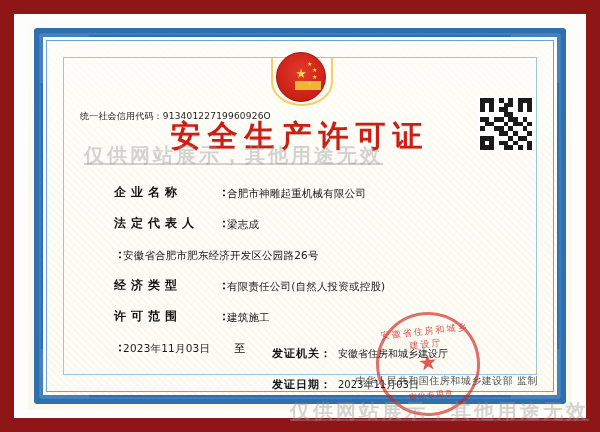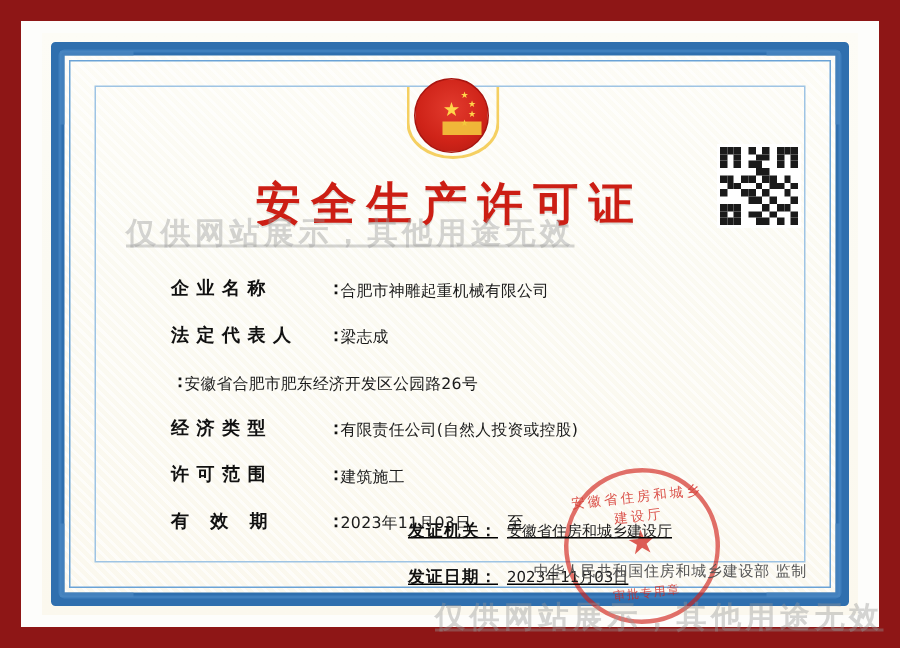--- a/index.html
+++ b/index.html
@@ -226,21 +226,20 @@
   .issue {
     position: absolute;
     right: 34px;
     top: 296px;
     width: 232px;
   }
   .issue-row {
     display: flex;
     align-items: flex-end;
     margin-bottom: 16px;
-    text-decoration: underline;
   }
   .issue-label {
     font-size: 11px;
     font-weight: bold;
     color: #111;
     letter-spacing: 1px;
     white-space: nowrap;
   }
   .issue-value {
     font-size: 10px;
@@ -456,20 +455,23 @@
             <i></i>
             <i class="on"></i>
             <i class="on"></i>
             <i></i>
             <i class="on"></i>
             <i></i>
             <i class="on"></i>
         </div>
       </div>
 
+      <div class="credit-code">
+        <span>统一社会信用代码：</span><span>91340122719960926O</span>
+      </div>
 
       <div class="title">安全生产许可证</div>
 
       <div class="fields">
         <div class="row">
           <span class="label">企业名称</span>
           <span class="colon">：</span>
           <span class="value">合肥市神雕起重机械有限公司</span>
         </div>
         <div class="row">
@@ -485,21 +487,20 @@
           <span class="label">经济类型</span>
           <span class="colon">：</span>
           <span class="value">有限责任公司(自然人投资或控股)</span>
         </div>
         <div class="row">
           <span class="label">许可范围</span>
           <span class="colon">：</span>
           <span class="value">建筑施工</span>
         </div>
         <div class="row valid-row">
-          <span class="label">有 效 期</span>
           <span class="colon">：</span>
           <span class="value">2023年11月03日</span>
           <span class="to">至</span>
         </div>
       </div>
 
       <div class="seal">
         <div class="seal-text">安徽省住房和城乡建设厅</div>
         <div class="seal-star">★</div>
         <div class="seal-sub">审批专用章</div>

